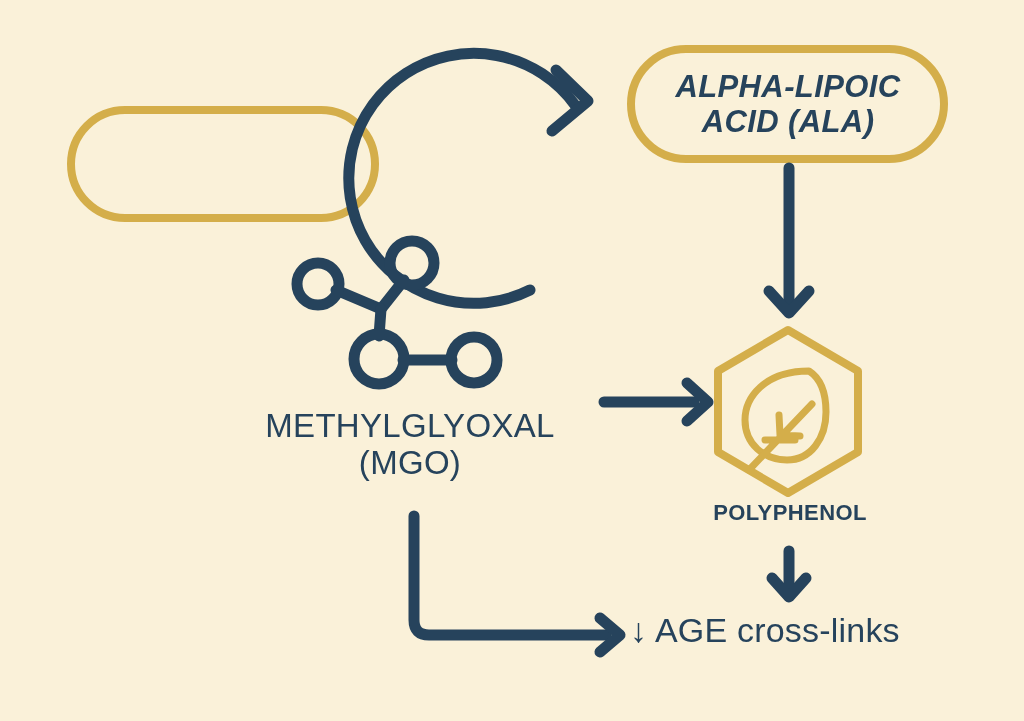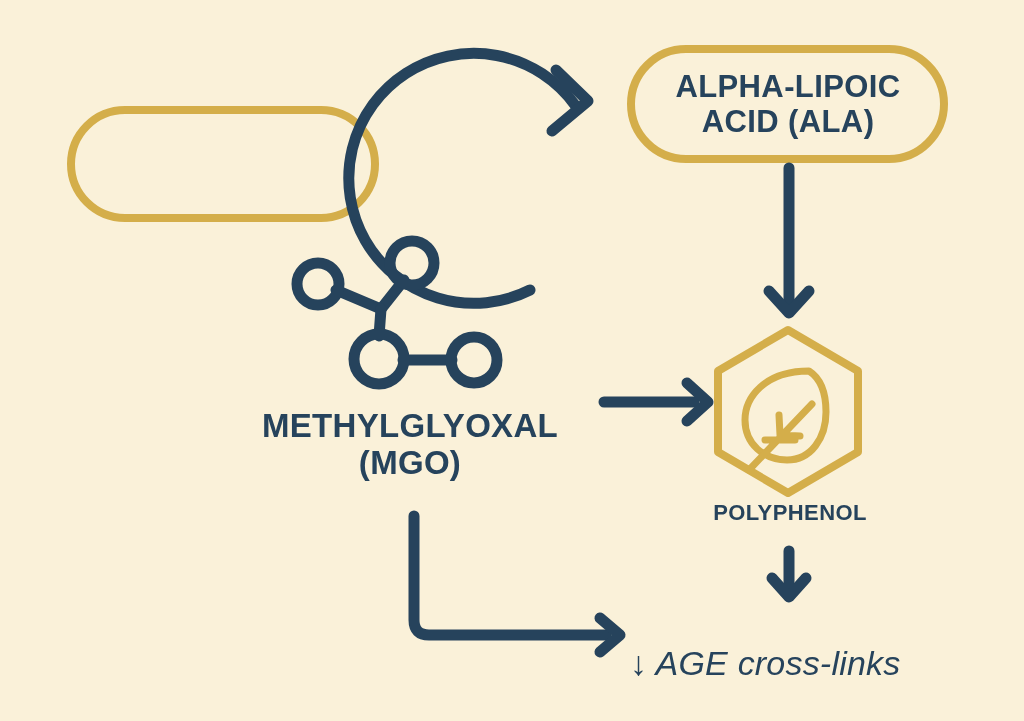--- a/index.html
+++ b/index.html
@@ -30,56 +30,56 @@
     color: #26435c;
     text-align: center;
     line-height: 1.12;
     white-space: pre;
     user-select: none;
   }
   .pill-label {
     font-size: 31px;
     font-weight: bold;
     letter-spacing: 0.4px;
+    font-style: italic;
   }
   #gsh-label {
     left: 75px;
     top: 131px;
     width: 296px;
   }
   #ala-label {
     left: 634px;
     top: 70px;
     width: 308px;
   }
   #mgo-label {
     left: 210px;
     top: 408px;
     width: 400px;
     font-size: 33px;
-    font-weight: bold;
+    font-weight: normal;
     letter-spacing: 0.3px;
   }
   #polyphenol-label {
     left: 642px;
     top: 501px;
     width: 296px;
     font-size: 22px;
     font-weight: bold;
     letter-spacing: 0.4px;
   }
   #age-label {
     left: 630px;
-    top: 644px;
+    top: 611px;
     width: 340px;
     font-size: 34px;
     font-weight: normal;
     text-align: left;
     letter-spacing: 0.2px;
-    font-style: italic;
   }
 </style>
 </head>
 <body>
 
 <div id="canvas">
 
   <svg class="layer" viewBox="0 0 1024 721">
 
     <rect x="71" y="110" width="304" height="108" rx="54" ry="54" fill="none" stroke="#d4ae4a" stroke-width="8"></rect>

